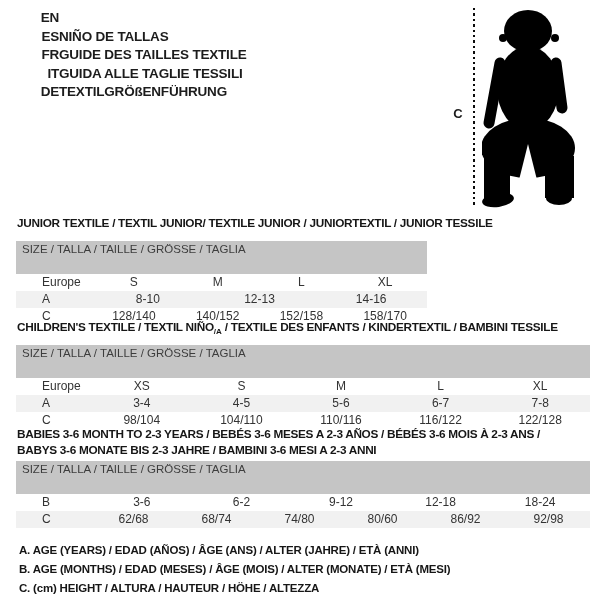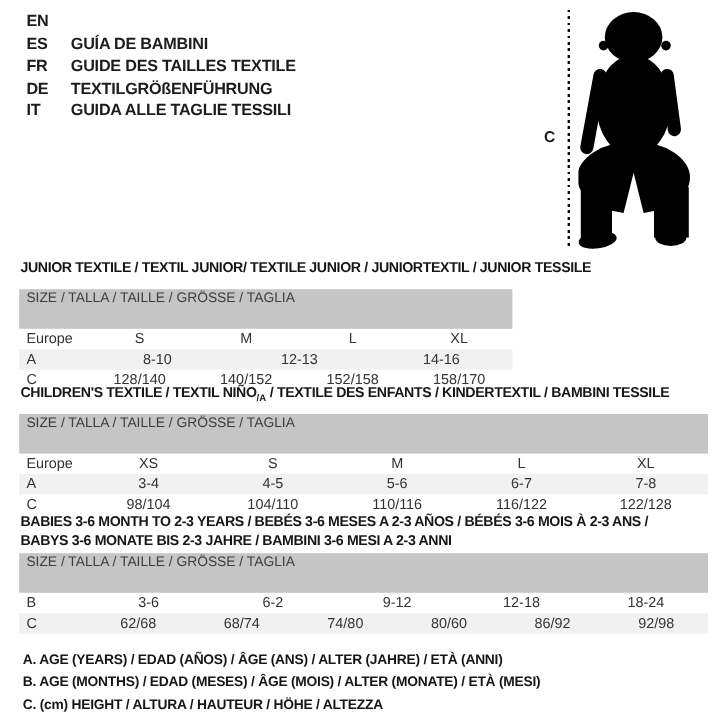--- a/index.html
+++ b/index.html
@@ -5,21 +5,21 @@
   html,body{margin:0;padding:0;}
   body{
     width:600px;height:600px;background:#ffffff;position:relative;overflow:hidden;
     font-family:"Liberation Sans", sans-serif;color:#1c1c1c;
     -webkit-font-smoothing:antialiased;
   }
   .page{position:absolute;inset:0;}
 
   
   .lang-header{position:absolute;left:22px;top:9px;}
-  .lang-row{display:flex;font-weight:bold;font-size:13.5px;line-height:18.6px;letter-spacing:-0.2px;white-space:nowrap;}
+  .lang-row{display:flex;font-weight:bold;font-size:13.5px;line-height:18.6px;letter-spacing:-0.2px;white-space:nowrap;text-align:right;}
   .lang-code{width:37px;flex:0 0 37px;}
 
   
   .figure-label{position:absolute;left:450px;top:106px;width:16px;text-align:center;font-weight:bold;font-size:13px;}
   .dotted-line{
     position:absolute;left:473px;top:8px;width:2px;height:199px;
     background-image:repeating-linear-gradient(to bottom,#0b0b0b 0 2.4px,transparent 2.4px 5.4px);
   }
   svg.baby{position:absolute;left:482px;top:8px;}
 
@@ -31,51 +31,51 @@
   .sec-title sub{font-size:8px;letter-spacing:0;}
 
   
   .tbl{position:absolute;font-size:12px;color:#333333;}
   #size-table-0{left:16px;top:241px;width:411px;}
   #size-table-1{left:16px;top:345px;width:574px;}
   #size-table-2{left:16px;top:461px;width:574px;}
   .bar{background:#c5c5c5;height:33px;line-height:17px;padding-left:6px;font-size:11.5px;color:#3d3d3d;white-space:nowrap;}
   .row{display:flex;height:17px;line-height:17px;}
   .row.shaded{background:#f1f1f1;}
-  .cell-label{flex:0 0 56px;width:56px;padding-left:6px;box-sizing:border-box;text-align:left;font-size:12px;}
+  .cell-label{flex:0 0 56px;width:56px;padding-left:6px;box-sizing:border-box;text-align:left;font-size:12px;margin-left:20px;}
   .cell{flex:1;text-align:center;font-size:12px;}
 
   
   .footnotes{position:absolute;left:19px;top:541px;}
   .footnote{font-weight:bold;font-size:11.5px;line-height:19px;letter-spacing:-0.2px;white-space:nowrap;color:#161616;}
 </style>
 </head>
 <body>
 
 <div class="page">
 
   <div class="lang-header">
     <div class="lang-row">
       <span class="lang-code">EN</span>
     </div>
     <div class="lang-row">
       <span class="lang-code">ES</span>
-      <span class="lang-label">GUÍA DE BAMBINI</span>
+      <span class="lang-label">NIÑO DE TALLAS</span>
     </div>
     <div class="lang-row">
       <span class="lang-code">FR</span>
       <span class="lang-label">GUIDE DES TAILLES TEXTILE</span>
     </div>
     <div class="lang-row">
+      <span class="lang-code">IT</span>
+      <span class="lang-label">GUIDA ALLE TAGLIE TESSILI</span>
+    </div>
+    <div class="lang-row">
       <span class="lang-code">DE</span>
       <span class="lang-label">TEXTILGRÖßENFÜHRUNG</span>
-    </div>
-    <div class="lang-row">
-      <span class="lang-code">IT</span>
-      <span class="lang-label">GUIDA ALLE TAGLIE TESSILI</span>
     </div>
   </div>
 
   <span class="figure-label">C</span>
   <div class="dotted-line"></div>
   <svg class="baby" viewBox="0 0 96 200" width="96" height="200" aria-hidden="true">
     <g fill="#000000">
       <ellipse cx="46" cy="80" rx="31" ry="42"></ellipse>
       <line x1="18" y1="55" x2="7" y2="115" stroke="#000000" stroke-width="11" stroke-linecap="round"></line>
       <line x1="74" y1="55" x2="80" y2="100" stroke="#000000" stroke-width="11" stroke-linecap="round"></line>

